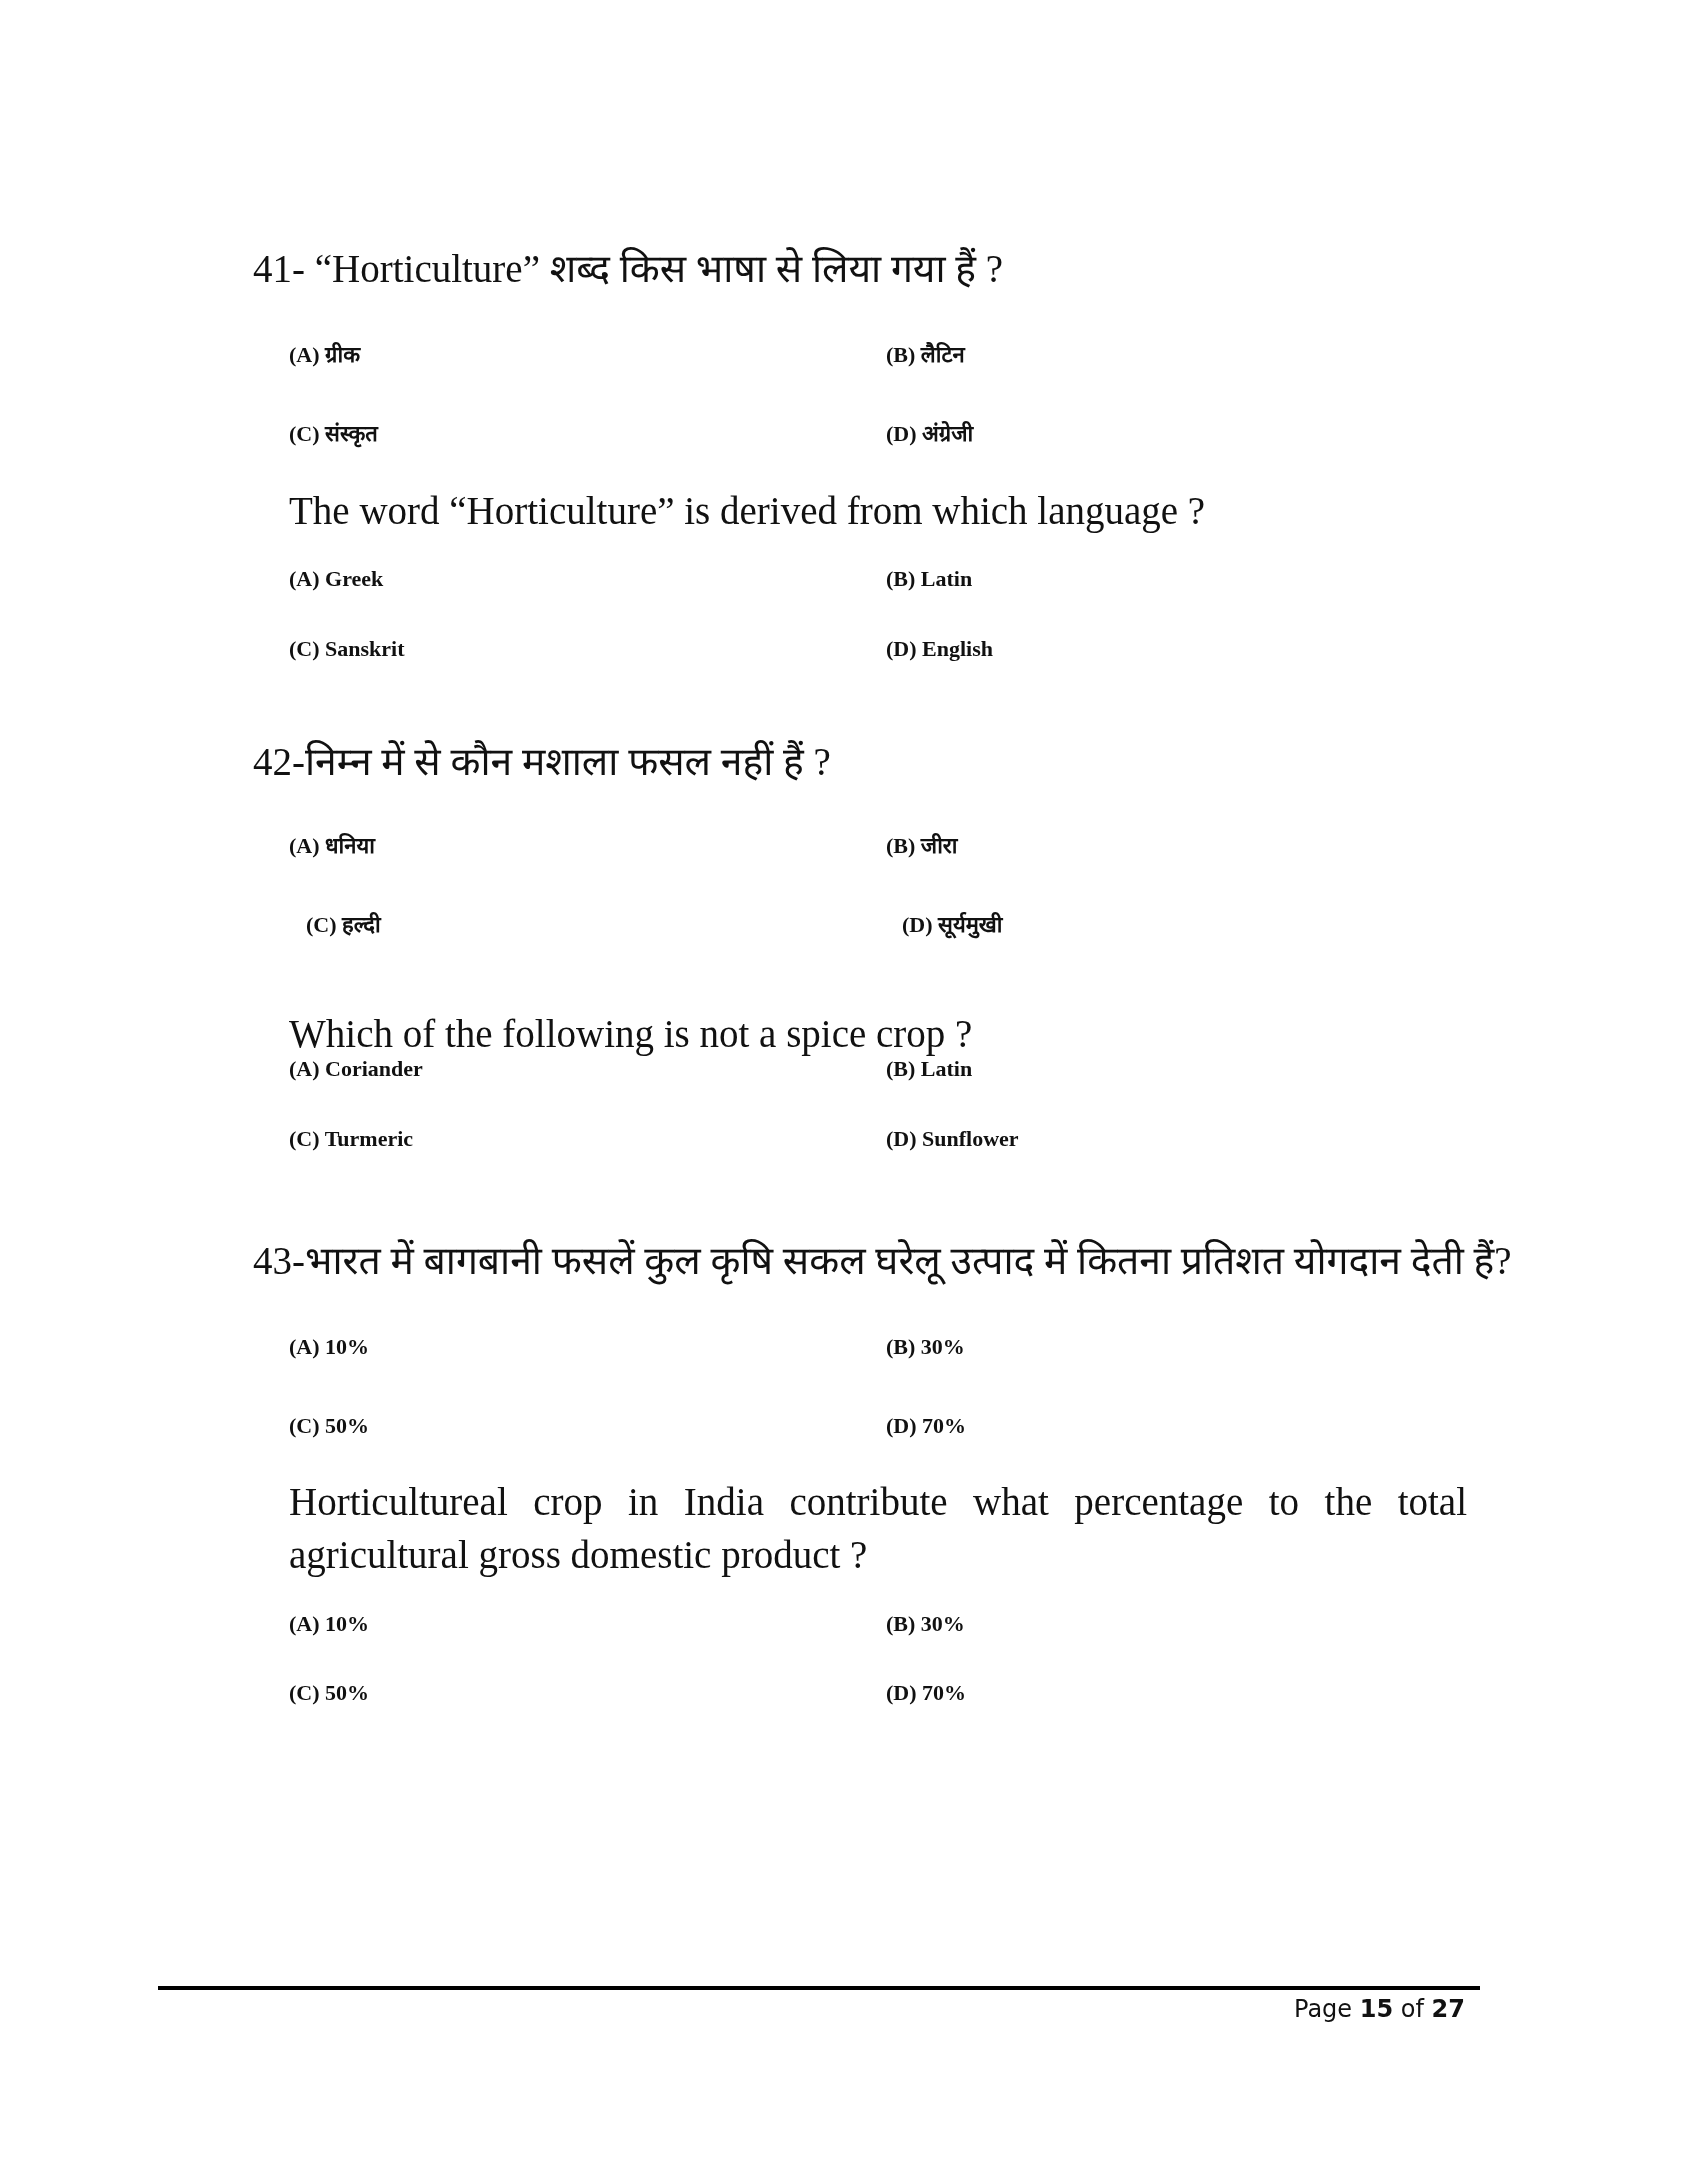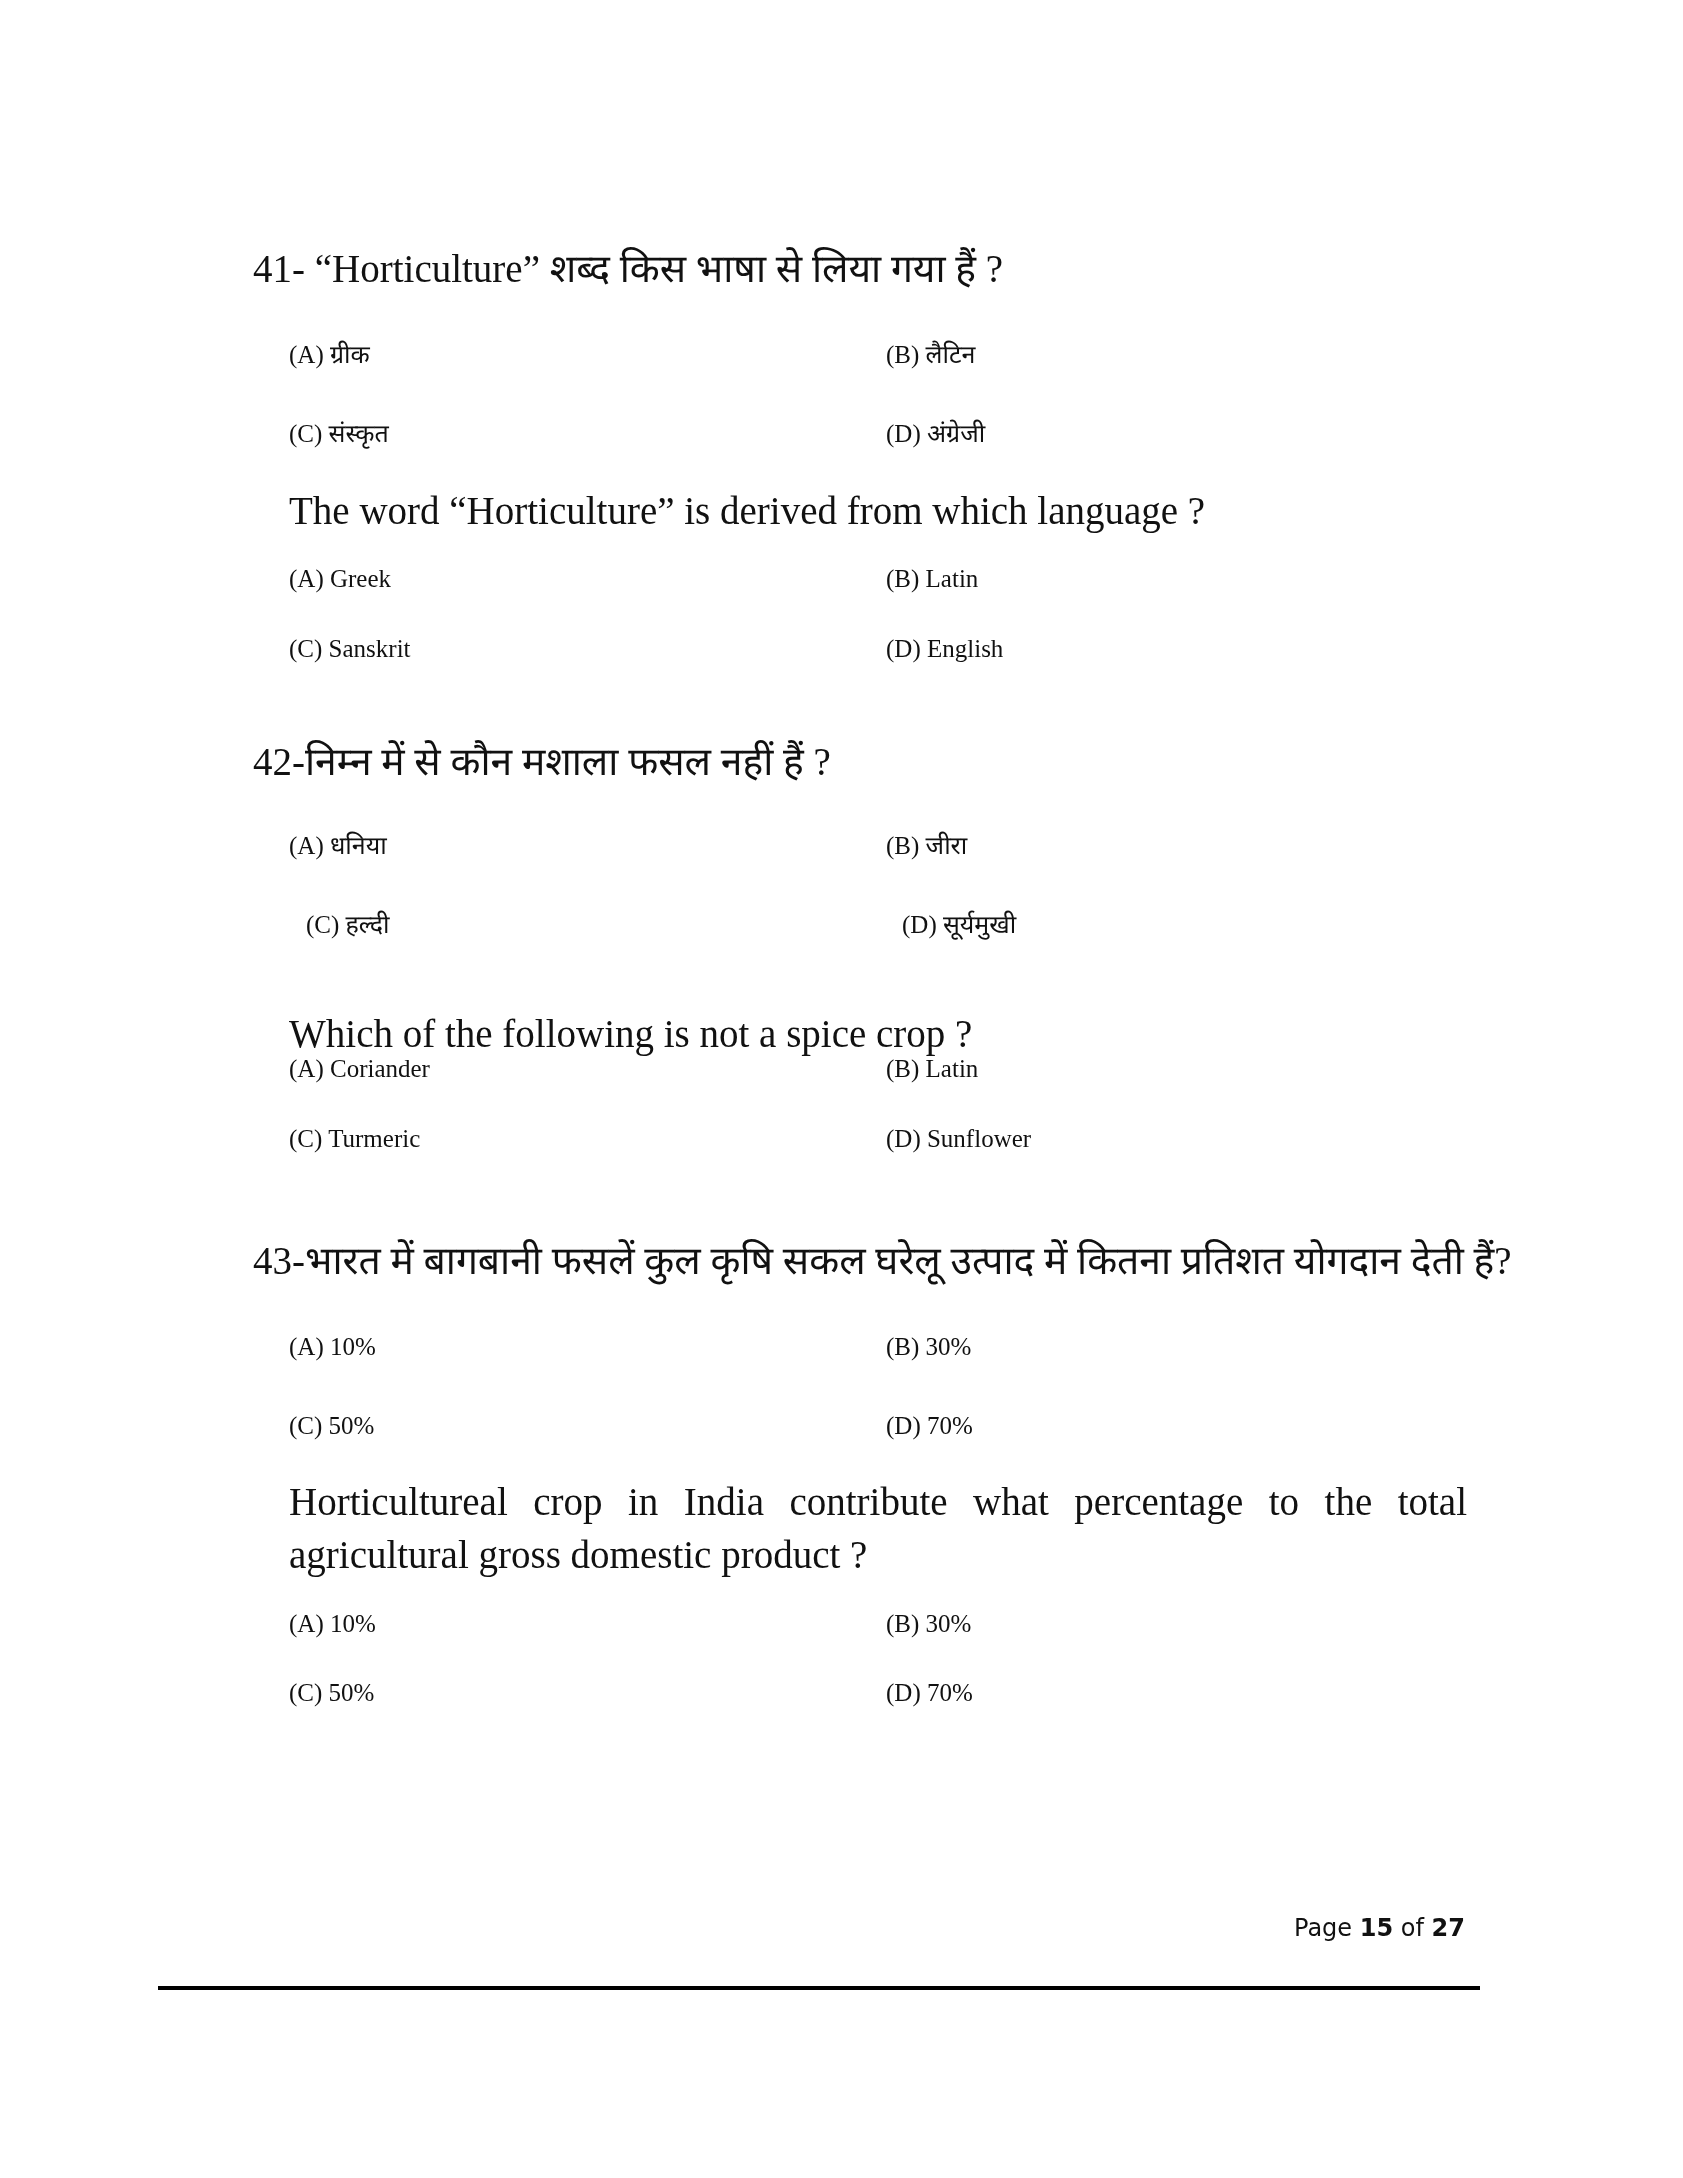--- a/index.html
+++ b/index.html
@@ -1,26 +1,26 @@
 <!DOCTYPE html>
 <html><head>
 <meta charset="utf-8">
 <style>
   html, body { margin:0; padding:0; background:#ffffff; }
   body { width:1683px; height:2178px; position:relative; overflow:hidden;
          font-family: "Liberation Serif", "DejaVu Serif", serif; color:#111; }
   .line { position:absolute; white-space:nowrap; font-size:39px; line-height:36px; }
   .q { left:253px; }
   .en { left:289px; }
-  .opt { font-size:25px; }
+  .opt { font-size:22px;font-weight:bold; }
   .colA { left:289px; }
   .colB { left:886px; }
   .wrap { white-space:normal; width:1178px; line-height:53px; text-align:justify; text-align-last:left; }
   .rule { position:absolute; left:158px; top:1986px; width:1322px; height:4px; background:#000; }
-  .footer { position:absolute; right:218px; top:1914px; font-family:"DejaVu Sans", "Liberation Sans", sans-serif;
+  .footer { position:absolute; right:218px; top:1995px; font-family:"DejaVu Sans", "Liberation Sans", sans-serif;
             font-size:24px; color:#111; }
   .footer b { font-weight:bold; }
 </style>
 </head>
 <body>
 
 <div class="line q" style="top:251px;">
   <span>41-</span>
   <span>“Horticulture” शब्द किस भाषा से लिया गया हैं ?</span>
 </div>

